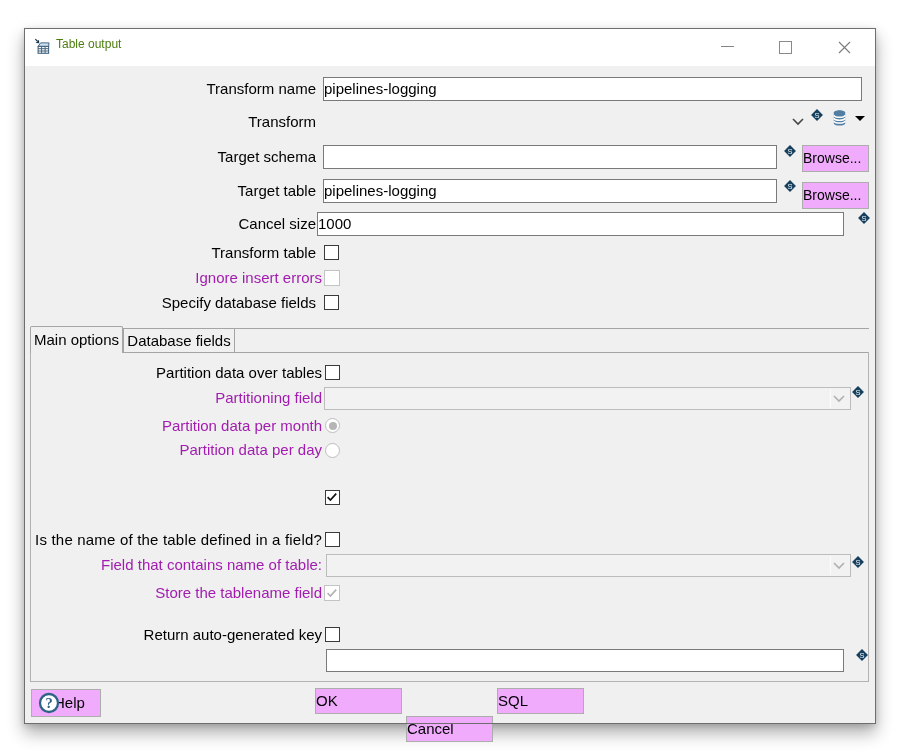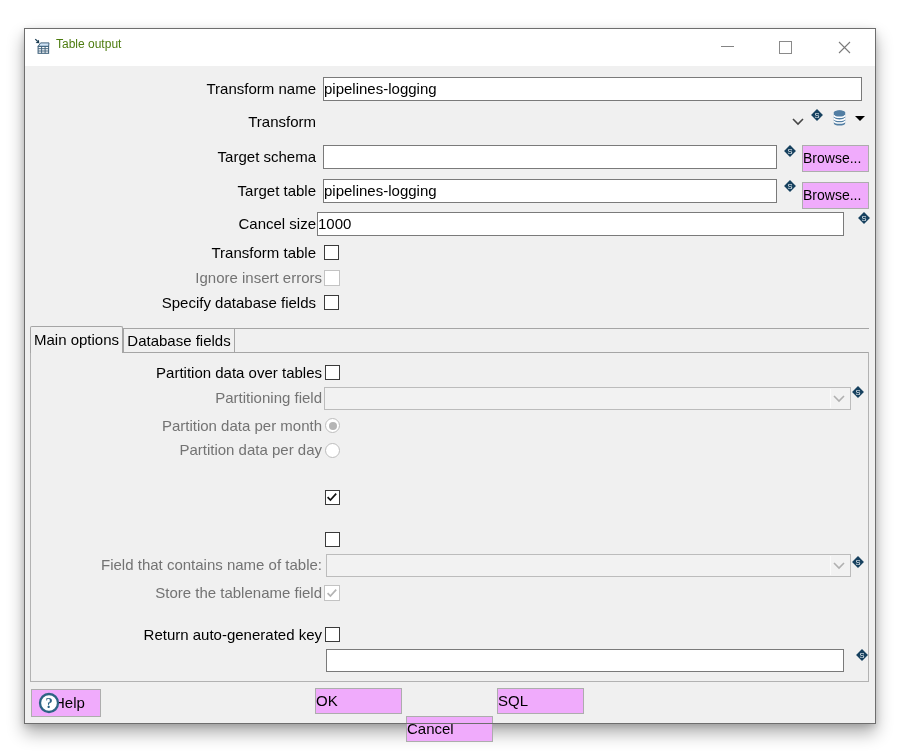--- a/index.html
+++ b/index.html
@@ -4,21 +4,21 @@
 html,body{width:908px;height:753px;background:#fff;overflow:hidden}
 body{font-family:"Liberation Sans",sans-serif;font-size:15px;color:#000}
 #win{position:absolute;left:24px;top:28px;width:852px;height:696px;background:#f0f0f0;
 box-shadow:0 9px 16px rgba(0,0,0,.32), 0 2px 6px rgba(0,0,0,.14)}
 #frame{position:absolute;left:0;top:0;width:850px;height:694px;border:1px solid #6e6e6e;pointer-events:none;z-index:50}
 .abs{position:absolute}
 #title{position:absolute;left:0;top:0;width:852px;height:38px;background:#fff}
 #ttext{position:absolute;left:32px;top:9px;font-size:12px;color:#4d7c0f}
 .lbl{position:absolute;right:560px;text-align:right;height:20px;line-height:20px;white-space:nowrap}
 .lblt{position:absolute;right:554px;text-align:right;height:20px;line-height:20px;white-space:nowrap}
-.gray{color:#737373}
+.gray{color:#a21caf}
 .inp{position:absolute;background:#fff;border:1px solid #7a7a7a;height:22px;line-height:22px;padding-left:0;white-space:nowrap;overflow:hidden}
 .dcombo{position:absolute;background:#f2f2f2;border:1px solid #bcbcbc;height:21px}
 .cb{position:absolute;width:13px;height:13px;background:#fff;border:1.5px solid #3a3a3a}
 .cbd{position:absolute;width:14px;height:14px;background:#fff;border:1px solid #c3c3c3}
 .btn{position:absolute;background:#f0abfc;border:1px solid #adadad;line-height:24px;height:24px}
 .radio{position:absolute;width:13px;height:13px;border:1px solid #bdbdbd;border-radius:50%;background:#fff}
 .dot{position:absolute;left:2.5px;top:2.5px;width:8px;height:8px;border-radius:50%;background:#b5b5b5}
 svg{display:block}
 .dia{position:absolute;width:12px;height:12px}
 </style></head><body>
@@ -120,20 +120,21 @@
     </div>
 <div class="lblt gray" style="top:412px">Partition data per day</div>
 <div class="radio" style="left:301px;top:415px"></div>
 
 <div class="cb" style="left:301px;top:462px">
       <svg width="12" height="12" viewBox="0 0 12 12">
         <path d="M1.6 6.2 L4.4 9 L10.2 2.6" stroke="#111" stroke-width="1.7" fill="none"></path>
       </svg>
     </div>
 
+<div class="lblt" style="top:502px;letter-spacing:0.19px">Is the name of the table defined in a field?</div>
 <div class="cb" style="left:301px;top:504px"></div>
 
 <div class="lblt gray" style="top:527px">Field that contains name of table:</div>
 <div class="dcombo" style="left:302px;top:526px;width:523px">
       <div style="position:absolute;left:503px;top:1px;width:1px;height:19px;background:#fbfbfb"></div>
     </div>
 <svg class="abs" style="left:809px;top:534px" width="12" height="8" viewBox="0 0 12 8">
       <path d="M1 1 L6 6 L11 1" stroke="#b0b0b0" stroke-width="1.6" fill="none"></path>
     </svg>
 <svg class="dia" style="left:828px;top:528px" width="12" height="12" viewBox="0 0 12 12">

